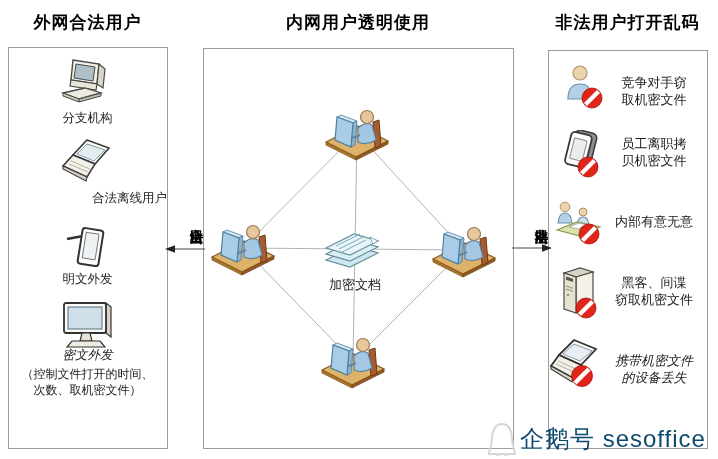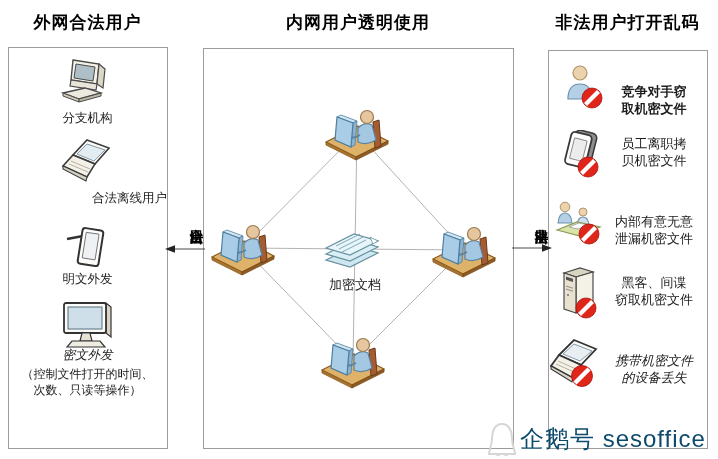--- a/index.html
+++ b/index.html
@@ -84,21 +84,21 @@
     <svg class="l-icon" width="58" height="52" viewBox="0 0 58 52">
       <polygon points="47,3 52,7 52,37 47,33" fill="#d8d4c8" stroke="#333" stroke-width="1.2"></polygon>
       <rect x="5" y="3" width="42" height="30" rx="2" fill="#fbfbf9" stroke="#333" stroke-width="1.8"></rect>
       <rect x="9" y="7" width="34" height="22" fill="#cfdfe9" stroke="#55707e" stroke-width="1"></rect>
       <polygon points="23,33 31,33 33,41 21,41" fill="#e6e2d6" stroke="#333" stroke-width="1.2"></polygon>
       <polygon points="13,41 41,41 46,47 8,47" fill="#efece2" stroke="#333" stroke-width="1.2"></polygon>
     </svg>
   </div>
   <div class="l-label" style="top:348px;font-style:italic;">密文外发</div>
   <div class="l-note" style="top:367px;">（控制文件打开的时间、</div>
-  <div class="l-note" style="top:383px;">次数、只读等操作）</div>
+  <div class="l-note" style="top:383px;">次数、取机密文件）</div>
 
   <div class="v-label" style="left:167px;top:191px;width:36px;height:58px;">合法出口</div>
   <svg class="arrow-svg" style="left:165px;top:243px;" width="42" height="12" viewBox="0 0 42 12">
     <line x1="40" y1="6" x2="7" y2="6" stroke="#4a4a4a" stroke-width="1.2"></line>
     <polygon points="0,6 10,2.2 10,9.8" fill="#222"></polygon>
   </svg>
 
   <div class="v-label" style="left:513px;top:191px;width:35px;height:58px;">非法出口</div>
   <svg class="arrow-svg" style="left:510px;top:242px;" width="42" height="12" viewBox="0 0 42 12">
     <line x1="2" y1="6" x2="35" y2="6" stroke="#4a4a4a" stroke-width="1.2"></line>
@@ -148,21 +148,21 @@
     </g>
   </svg>
   <div class="doc-label">加密文档</div>
 
   <svg class="r-icon" style="left:565px;top:64px;" width="40" height="46" viewBox="0 0 40 46">
     <circle cx="15" cy="9" r="7" fill="#ecd3ae" stroke="#b1946a" stroke-width="1.2"></circle>
     <path d="M3,33 q1,-13 12,-13 q11,0 12,13 l0,2 -24,0 z" fill="#b4d0e6" stroke="#6d90ab" stroke-width="1.2"></path>
     <circle cx="27" cy="34" r="10" fill="#e0251b" stroke="#a81009" stroke-width="0.8"></circle>
     <line x1="20.5" y1="40.5" x2="33.5" y2="27.5" stroke="#fff" stroke-width="4.2"></line>
   </svg>
-  <div class="r-text" style="top:84px;font-weight:bold;">
+  <div class="r-text" style="top:75px;">
     <div>竞争对手窃</div>
     <div>取机密文件</div>
   </div>
 
   <svg class="r-icon" style="left:560px;top:130px;" width="44" height="48" viewBox="0 0 44 48">
     <rect x="12" y="1" width="22" height="34" rx="5" transform="rotate(14 22 18)" fill="#8f8f8f" stroke="#3a3a3a" stroke-width="1.5"></rect>
     <rect x="8" y="3" width="21" height="33" rx="4" transform="rotate(14 18 19)" fill="#fdfdfd" stroke="#3a3a3a" stroke-width="1.8"></rect>
     <rect x="12" y="9" width="13" height="21" rx="1" transform="rotate(14 18 19)" fill="#ececec" stroke="#8a8a8a" stroke-width="1"></rect>
     <circle cx="28" cy="37" r="10" fill="#e0251b" stroke="#a81009" stroke-width="0.8"></circle>
     <line x1="21.5" y1="43.5" x2="34.5" y2="30.5" stroke="#fff" stroke-width="4.2"></line>
@@ -177,21 +177,20 @@
     <path d="M3,23 q1,-10 7,-10 q6,0 7,10 z" fill="#b4d0e6" stroke="#6d90ab" stroke-width="1.1"></path>
     <circle cx="28" cy="12" r="4" fill="#ecd3ae" stroke="#b1946a" stroke-width="1"></circle>
     <path d="M22,25 q1,-8 6,-8 q5,0 6,8 z" fill="#cde0ef" stroke="#6d90ab" stroke-width="1.1"></path>
     <polygon points="2,30 22,22 45,27 25,36" fill="#d8e4a8" stroke="#8a9a55" stroke-width="1.2"></polygon>
     <polygon points="14,27 24,23 33,25 23,29" fill="#ffffff" stroke="#999" stroke-width="0.8"></polygon>
     <circle cx="34" cy="34" r="10" fill="#e0251b" stroke="#a81009" stroke-width="0.8"></circle>
     <line x1="27.5" y1="40.5" x2="40.5" y2="27.5" stroke="#fff" stroke-width="4.2"></line>
   </svg>
   <div class="r-text" style="top:214px;">
     <div>内部有意无意</div>
-    <div>泄漏机密文件</div>
   </div>
 
   <svg class="r-icon" style="left:556px;top:266px;" width="44" height="54" viewBox="0 0 44 54">
     <polygon points="8,7 24,2 37,6 20,11" fill="#d9d4c2" stroke="#4a4a4a" stroke-width="1.2"></polygon>
     <polygon points="20,11 37,6 37,42 20,47" fill="#f4f1e6" stroke="#4a4a4a" stroke-width="1.2"></polygon>
     <polygon points="8,7 20,11 20,47 8,43" fill="#e7e2d0" stroke="#4a4a4a" stroke-width="1.2"></polygon>
     <rect x="10" y="10.5" width="7" height="3.2" fill="#555" transform="skewY(18)" transform-origin="10 10.5"></rect>
     <line x1="10" y1="20" x2="17" y2="22.3" stroke="#9a9486" stroke-width="1.2"></line>
     <line x1="10" y1="23" x2="17" y2="25.3" stroke="#9a9486" stroke-width="1.2"></line>
     <circle cx="12" cy="29" r="1.1" fill="#777"></circle>

